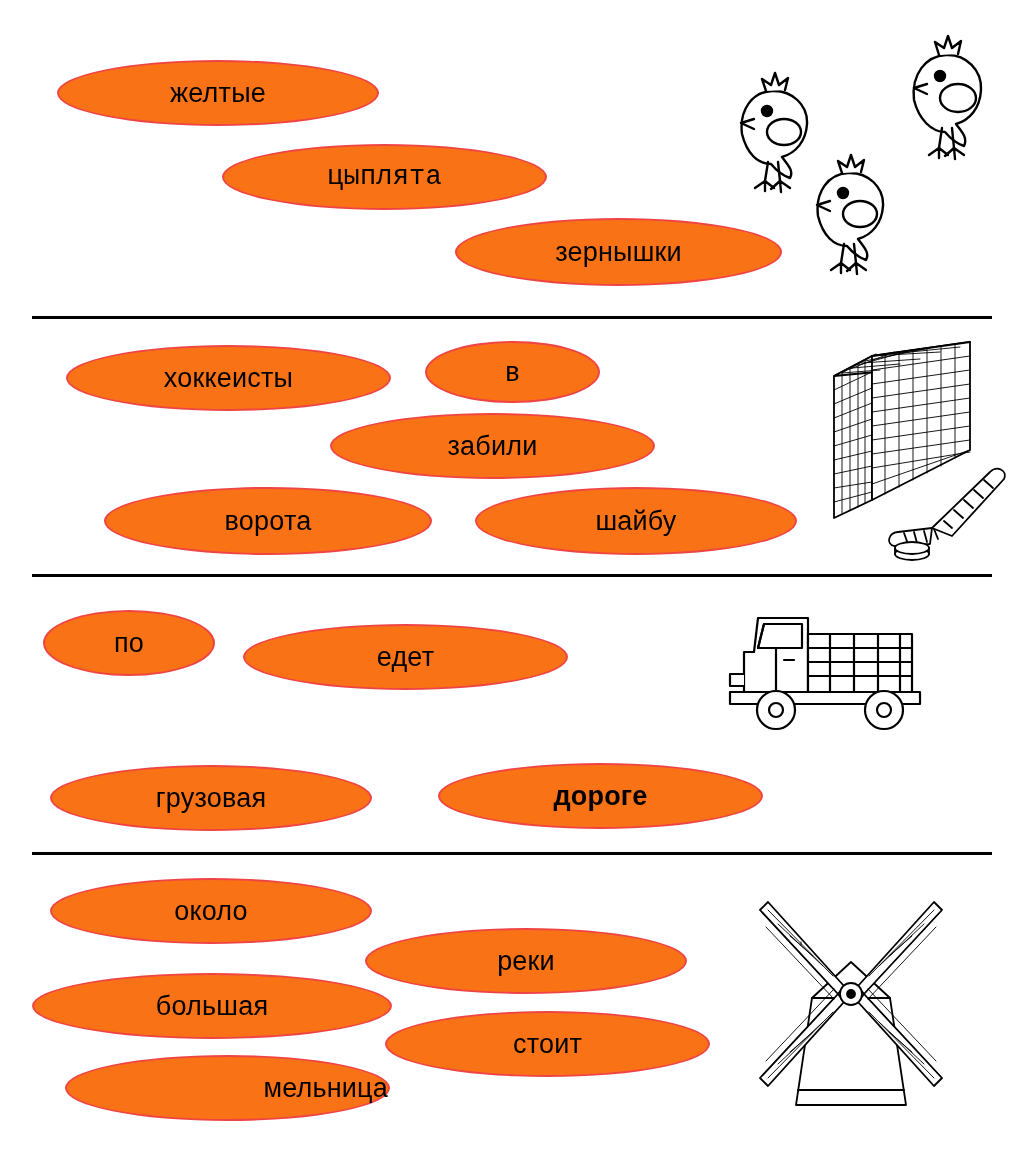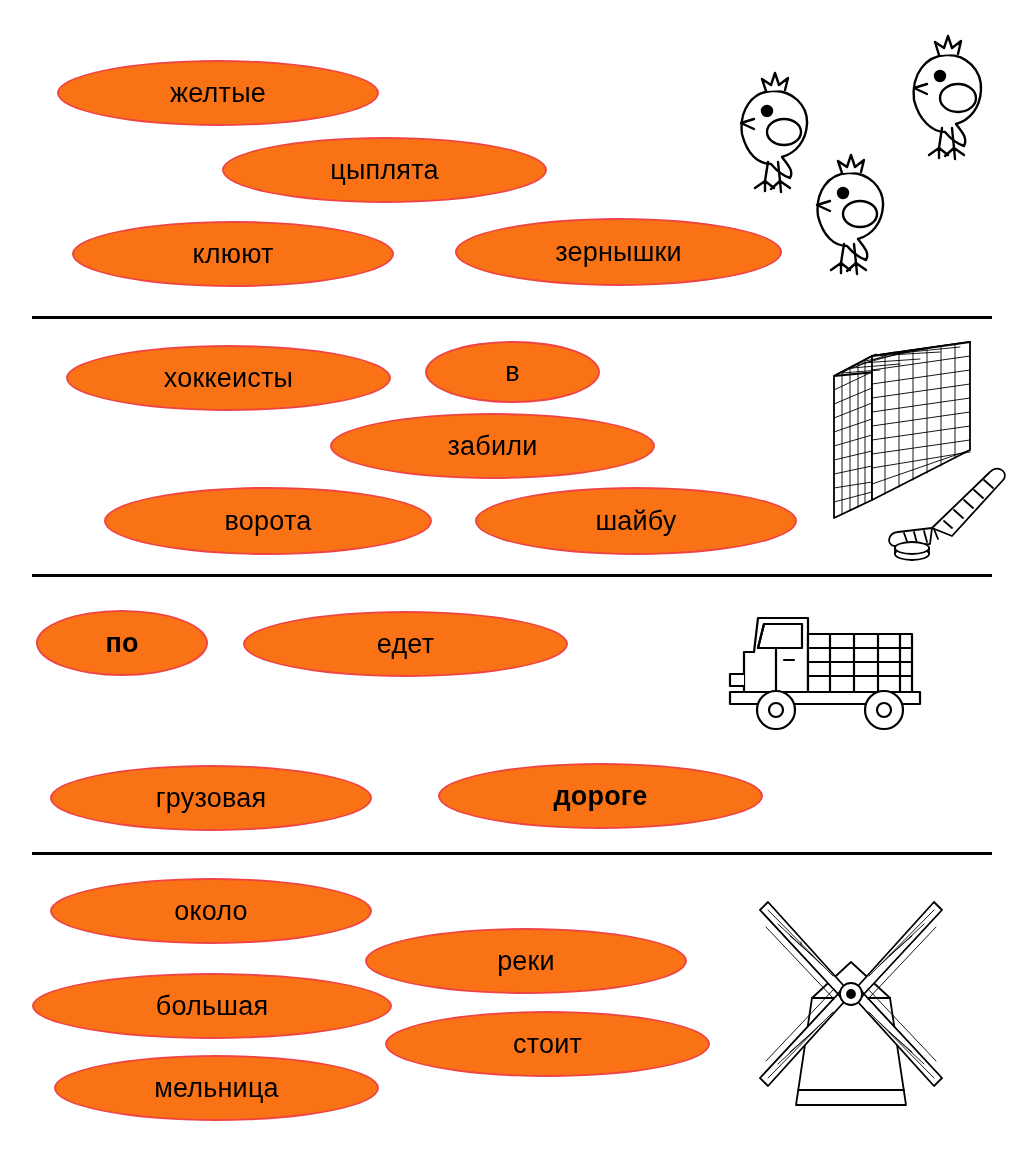--- a/index.html
+++ b/index.html
@@ -55,25 +55,22 @@
 
 <div class="worksheet">
 
   <div class="divider" style="top:316px;"></div>
   <div class="divider" style="top:574px;"></div>
   <div class="divider" style="top:852px;"></div>
 
   <div class="word-bubble" style="left:57px; top:60px; width:322px; height:66px;">
     <span>желтые</span>
   </div>
-  <div class="word-bubble" style="left:222px; top:137px; width:325px; height:66px;">
+  <div class="word-bubble" style="left:222px; top:144px; width:325px; height:66px;font-family:Liberation Mono, monospace;">
     <span>цыплята</span>
-  </div>
-  <div class="word-bubble" style="left:72px; top:221px; width:322px; height:66px;">
-    <span>клюют</span>
   </div>
   <div class="word-bubble" style="left:455px; top:218px; width:327px; height:68px;">
     <span>зернышки</span>
   </div>
 
   <div class="picture" style="left:718px; top:28px; width:276px; height:262px;">
     <svg width="276" height="262" viewBox="0 0 276 262" fill="none" stroke="#000" stroke-width="2.4" stroke-linejoin="round" stroke-linecap="round">
 
       <g>
         <path d="M196 72 C193 46 208 28 228 27 C248 26 264 42 263 62 C262 80 252 92 238 96 C244 104 250 110 246 118 C240 116 232 110 227 104 C214 104 201 92 196 72 Z" fill="#fff"></path>
@@ -153,24 +150,24 @@
       <path d="M112 196 L170 140 C176 133 188 138 184 147 L132 204 Z" fill="#fff"></path>
       <path d="M112 196 L78 200 C68 201 66 212 74 214 L110 212 Z" fill="#fff"></path>
       <path d="M84 201 L88 212 M94 200 L97 211 M104 199 L107 210 M114 197 L118 207 M124 189 L132 196 M134 178 L143 186 M144 168 L153 176 M154 158 L163 166 M164 148 L173 156"></path>
 
       <ellipse cx="92" cy="222" rx="17" ry="6" fill="#fff"></ellipse>
       <path d="M75 216 L75 222 M109 216 L109 222"></path>
       <ellipse cx="92" cy="216" rx="17" ry="6" fill="#fff"></ellipse>
     </svg>
   </div>
 
-  <div class="word-bubble" style="left:36px; top:610px; width:172px; height:66px;font-weight:bold;">
+  <div class="word-bubble" style="left:43px; top:610px; width:172px; height:66px;">
     <span>по</span>
   </div>
-  <div class="word-bubble" style="left:243px; top:611px; width:325px; height:66px;">
+  <div class="word-bubble" style="left:243px; top:624px; width:325px; height:66px;">
     <span>едет</span>
   </div>
   <div class="word-bubble" style="left:50px; top:765px; width:322px; height:66px;">
     <span>грузовая</span>
   </div>
   <div class="word-bubble" style="left:438px; top:763px; width:325px; height:66px;font-weight:bold;">
     <span>дороге</span>
   </div>
 
   <div class="picture" style="left:672px; top:600px; width:260px; height:140px;">
@@ -204,21 +201,21 @@
   </div>
   <div class="word-bubble" style="left:365px; top:928px; width:322px; height:66px;">
     <span>реки</span>
   </div>
   <div class="word-bubble" style="left:32px; top:973px; width:360px; height:66px;">
     <span>большая</span>
   </div>
   <div class="word-bubble" style="left:385px; top:1011px; width:325px; height:66px;">
     <span>стоит</span>
   </div>
-  <div class="word-bubble" style="left:54px; top:1055px; width:325px; height:66px;">
+  <div class="word-bubble" style="left:65px; top:1055px; width:325px; height:66px;justify-content:flex-end;">
     <span>мельница</span>
   </div>
 
   <div class="picture" style="left:738px; top:880px; width:226px; height:236px;">
     <svg width="226" height="236" viewBox="0 0 226 236" fill="none" stroke="#000" stroke-width="1.8" stroke-linejoin="round" stroke-linecap="round">
 
       <path d="M58 225 L74 118 L152 118 L168 225 Z" fill="#fff"></path>
       <path d="M60 210 L166 210"></path>
 
       <path d="M74 118 L113 82 L152 118 Z" fill="#fff"></path>

